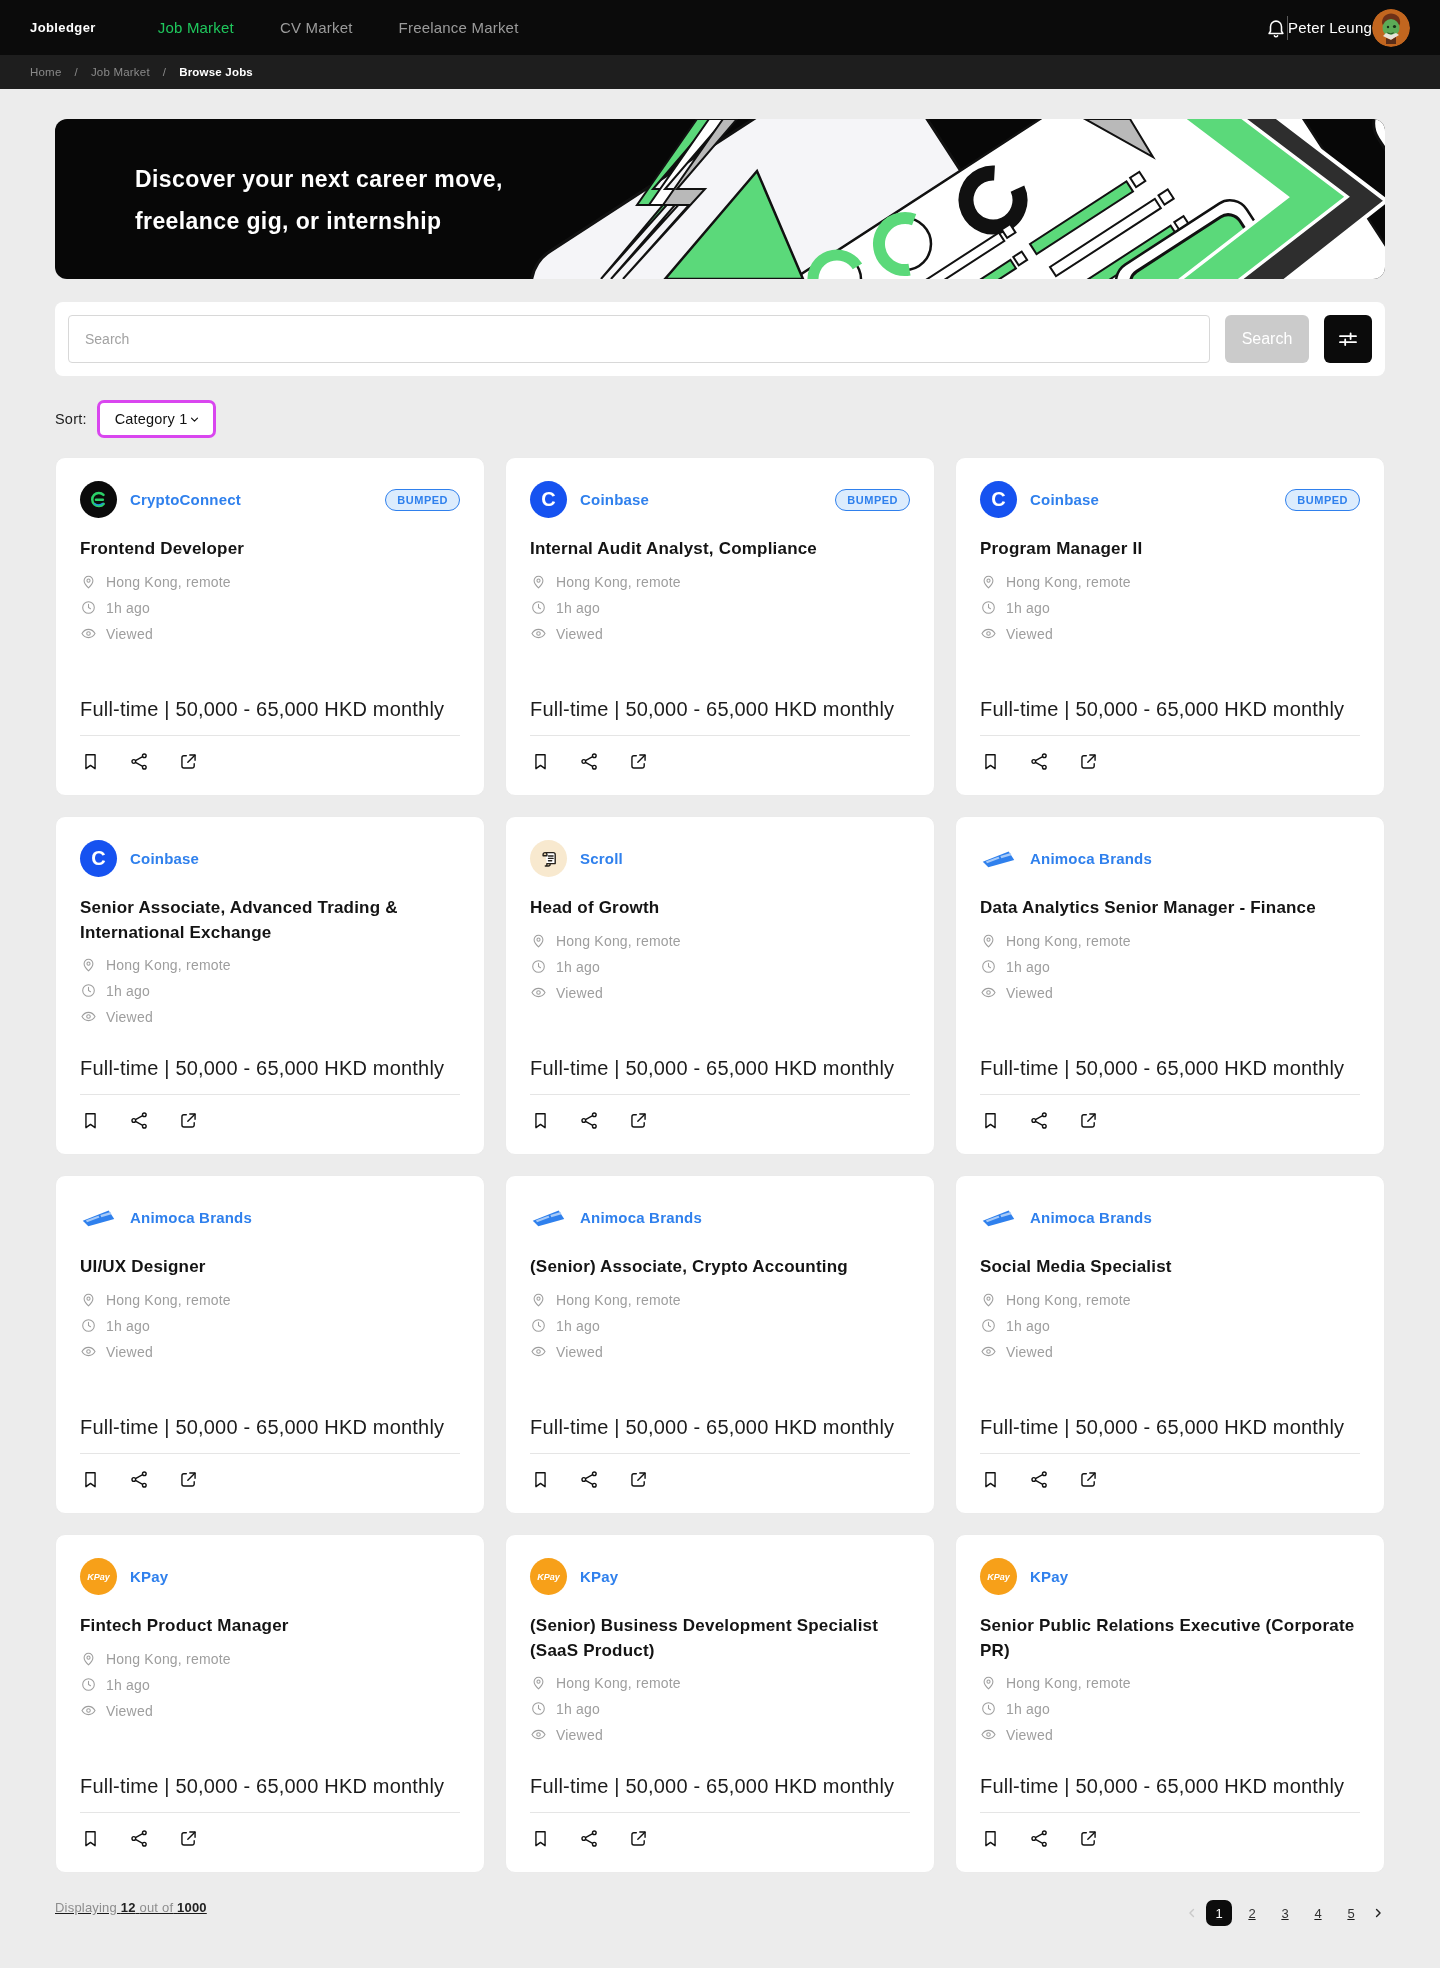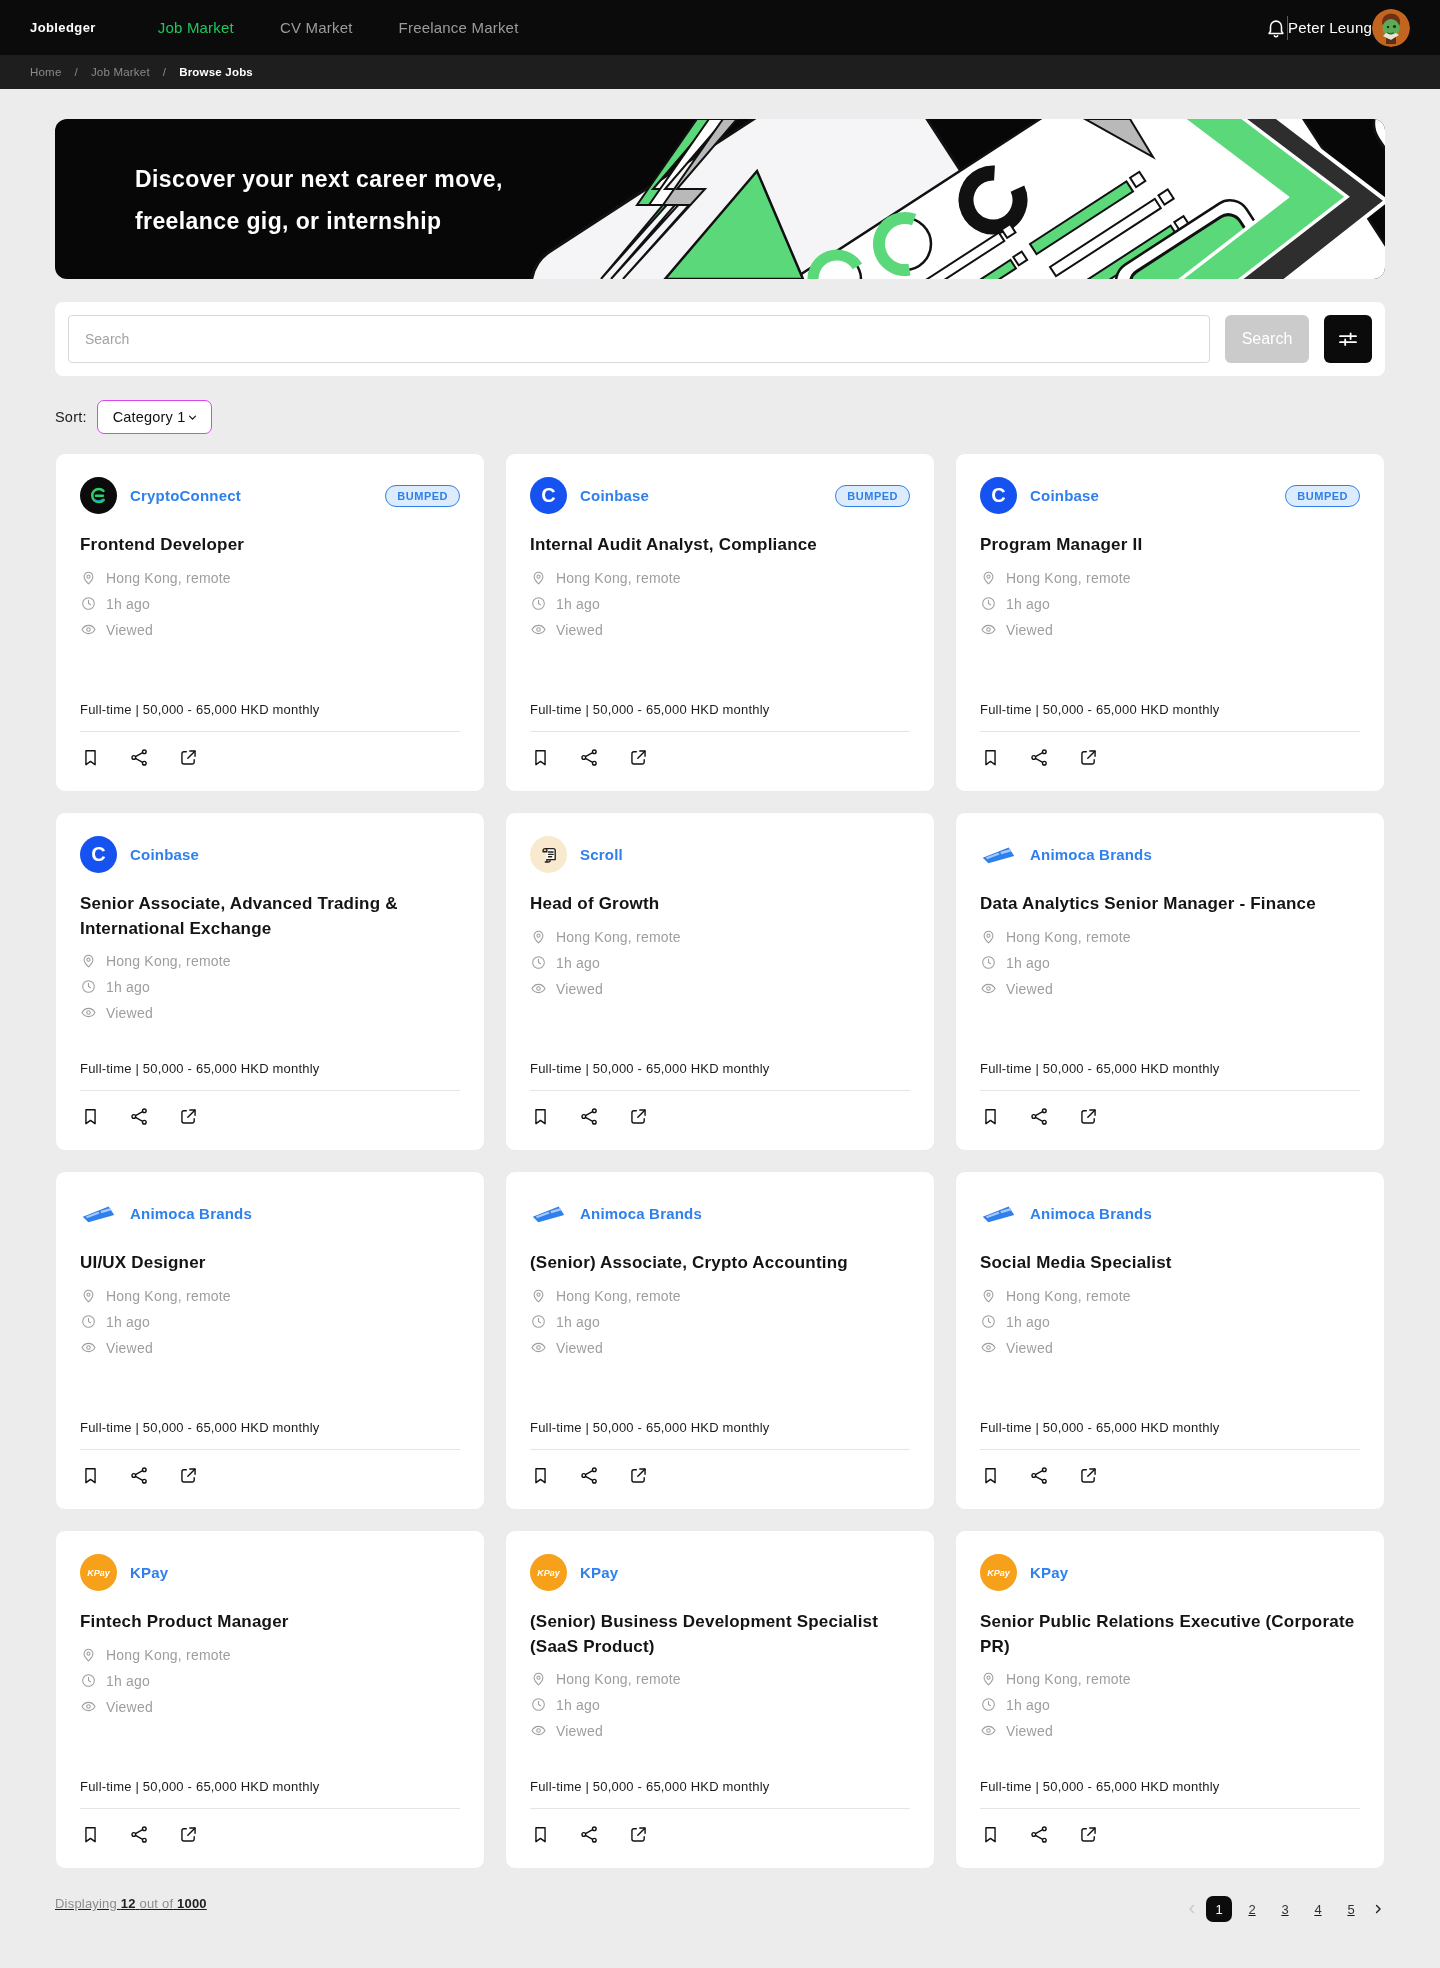--- a/index.html
+++ b/index.html
@@ -40,41 +40,41 @@
   
   .search-card { margin-top:23px; background:#fff; border-radius:8px; padding:13px; display:flex; align-items:center; gap:15px; }
   .search-input { flex:1; height:48px; border:1px solid #d8d8d8; border-radius:4px; padding:0 16px; font-size:14px; color:#333; outline:none; font-family:inherit; background:#fff; }
   .search-input::placeholder { color:#a2a2a2; }
   .search-btn { width:84px; height:48px; background:#cbcbcb; color:#fff; font-size:16px; border-radius:6px; }
   .filter-btn { width:48px; height:48px; background:#0b0b0b; border-radius:6px; display:flex; align-items:center; justify-content:center; }
   .filter-btn svg { width:24px; height:24px; }
 
   
   .sort-row { margin-top:24px; display:flex; align-items:center; gap:10px; font-size:14.5px; color:#1c1c1c; }
-  .sort-select { background:#fff; border:1px solid #d946ef; border-radius:7px; padding:8px 12px 8px 15px; display:flex; align-items:center; font-size:14.5px; color:#111; cursor:pointer; }
+  .sort-select { background:#fff; border:3px solid #d946ef; border-radius:7px; padding:8px 12px 8px 15px; display:flex; align-items:center; font-size:14.5px; color:#111; cursor:pointer; }
   .sort-select svg { width:13px; height:13px; }
 
   
   .jobs-grid { margin-top:19px; display:grid; grid-template-columns:repeat(3,1fr); gap:20px; }
   .card { background:#fff; border:1px solid #ebebeb; border-radius:10px; padding:23px 24px; min-height:339px; display:flex; flex-direction:column; }
   .card-head { display:flex; align-items:center; }
   .logo { width:37px; height:37px; border-radius:50%; display:flex; align-items:center; justify-content:center; flex:none; }
   .logo svg { display:block; }
   .logo-cryptoconnect { background:#0b0b0b; } .logo-cryptoconnect svg { width:25px; height:25px; }
   .logo-coinbase { background:#1652f0; color:#fff; font-weight:700; font-size:20px; }
   .logo-scroll { background:#f8e9cf; } .logo-scroll svg { width:24px; height:24px; }
   .logo-animoca { background:transparent; border-radius:0; } .logo-animoca svg { width:38px; height:22px; }
   .logo-kpay { background:#f7a019; color:#fff; font-size:9px; font-weight:700; font-style:italic; letter-spacing:0; }
   .company { margin-left:13px; color:#2f80ed; font-size:15px; font-weight:600; }
   .badge { margin-left:auto; font-size:11px; font-weight:700; color:#2f80ed; background:#dcecfd; border:1.5px solid #2f80ed; padding:4px 11px; border-radius:999px; letter-spacing:.5px; }
   .title { margin-top:19px; font-size:17px; font-weight:600; color:#141414; line-height:1.45; }
   .meta { margin-top:11px; display:flex; flex-direction:column; gap:9px; }
   .meta-row { display:flex; align-items:flex-end; gap:9px; color:#9e9e9e; font-size:14px; }
   .meta-row svg { width:17px; height:17px; flex:none; }
-  .salary { margin-top:auto; padding-top:12px; font-size:13px; color:#1c1c1c; }
+  .salary { margin-top:auto; padding-top:12px; font-size:20px; color:#1c1c1c; }
   .divider { height:1px; background:#e5e5e5; margin:14px 0 15px; }
   .actions { display:flex; gap:28px; }
   .action svg { width:21px; height:21px; display:block; }
 
   
   .list-footer { display:flex; justify-content:space-between; margin:27px 0 34px;text-decoration:underline; }
   .summary { font-size:13px; color:#8d8d8d; }
   .summary b { color:#222; }
   .pager { display:flex; align-items:center; gap:7px; }
   .page { min-width:26px; height:26px; display:flex; align-items:center; justify-content:center; font-size:13px; color:#333; border-radius:7px; padding:0 4px; }

